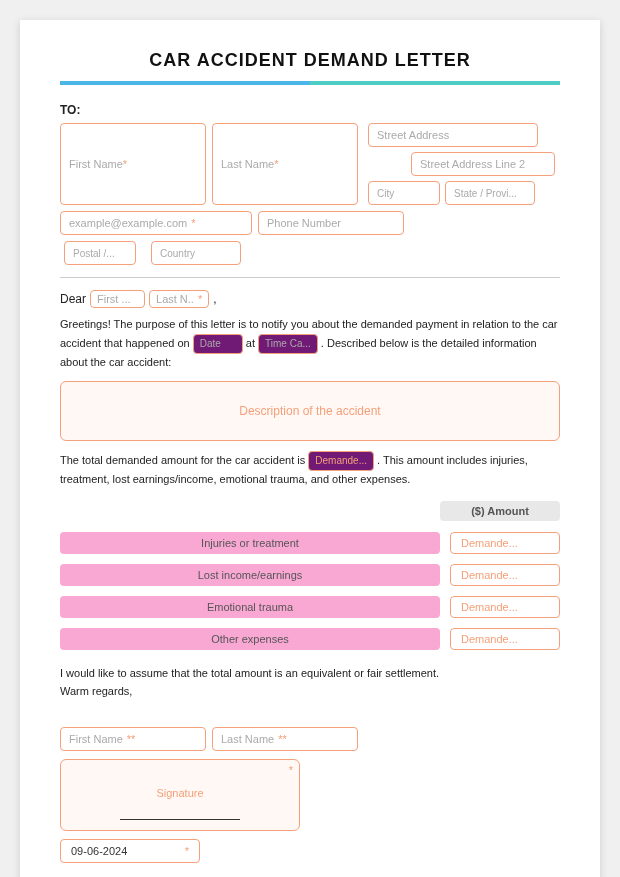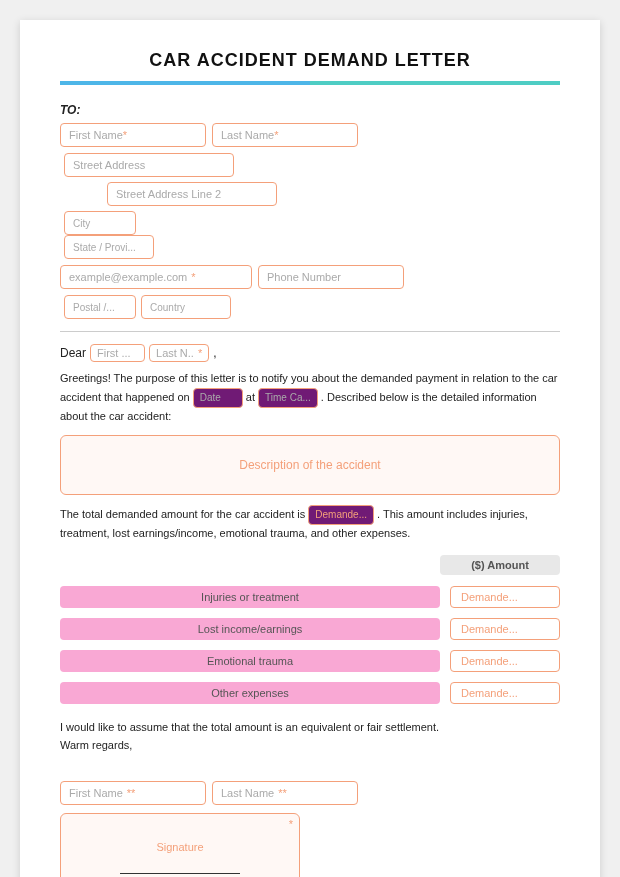--- a/index.html
+++ b/index.html
@@ -31,21 +31,20 @@
       margin-bottom: 18px;
     }
     .header-bar-blue { flex: 1; background: #4db6e8; }
     .header-bar-teal { flex: 1; background: #4ecdc4; }
 
     .section-label {
       font-weight: bold;
       font-size: 12px;
       color: #222;
       margin-bottom: 6px;
-      font-style: italic;
     }
 
     .input-row {
       display: flex;
       gap: 6px;
       margin-bottom: 6px;
       flex-wrap: wrap;
     }
 
     .field {
@@ -254,43 +253,43 @@
     <div class="field field-md required">
       <span class="field-placeholder">First Name</span>
     </div>
     <div class="field field-md required">
       <span class="field-placeholder">Last Name</span>
     </div>
     <div style="display:flex;flex-direction:column;gap:5px;margin-left:4px;">
       <div class="field" style="width:170px;">
         <span class="field-placeholder">Street Address</span>
       </div>
-      <div class="field" style="width:170px;margin-left:43px;">
+      <div class="field" style="width:144px;margin-left:43px;">
         <span class="field-placeholder">Street Address Line 2</span>
       </div>
-      <div style="display:flex;flex-direction:column;">
+      <div style="display:flex;gap:5px;">
         <div class="field" style="width:72px;">
           <span class="field-placeholder" style="font-size:10px;">City</span>
         </div>
         <div class="field" style="width:90px;">
           <span class="field-placeholder" style="font-size:10px;">State / Provi...</span>
         </div>
       </div>
     </div>
   </div>
 
   <div class="input-row">
     <div class="field" style="width:192px;">
       <span class="field-placeholder">example@example.com</span>
       <span class="req-star">*</span>
     </div>
     <div class="field field-md">
       <span class="field-placeholder">Phone Number</span>
     </div>
-    <div style="display:flex;gap:5px;margin-left:4px;">
+    <div style="display:flex;gap:15px;margin-left:4px;">
       <div class="field" style="width:72px;">
         <span class="field-placeholder" style="font-size:10px;">Postal /...</span>
       </div>
       <div class="field" style="width:90px;">
         <span class="field-placeholder" style="font-size:10px;">Country</span>
       </div>
     </div>
   </div>
 
   <hr class="divider">

